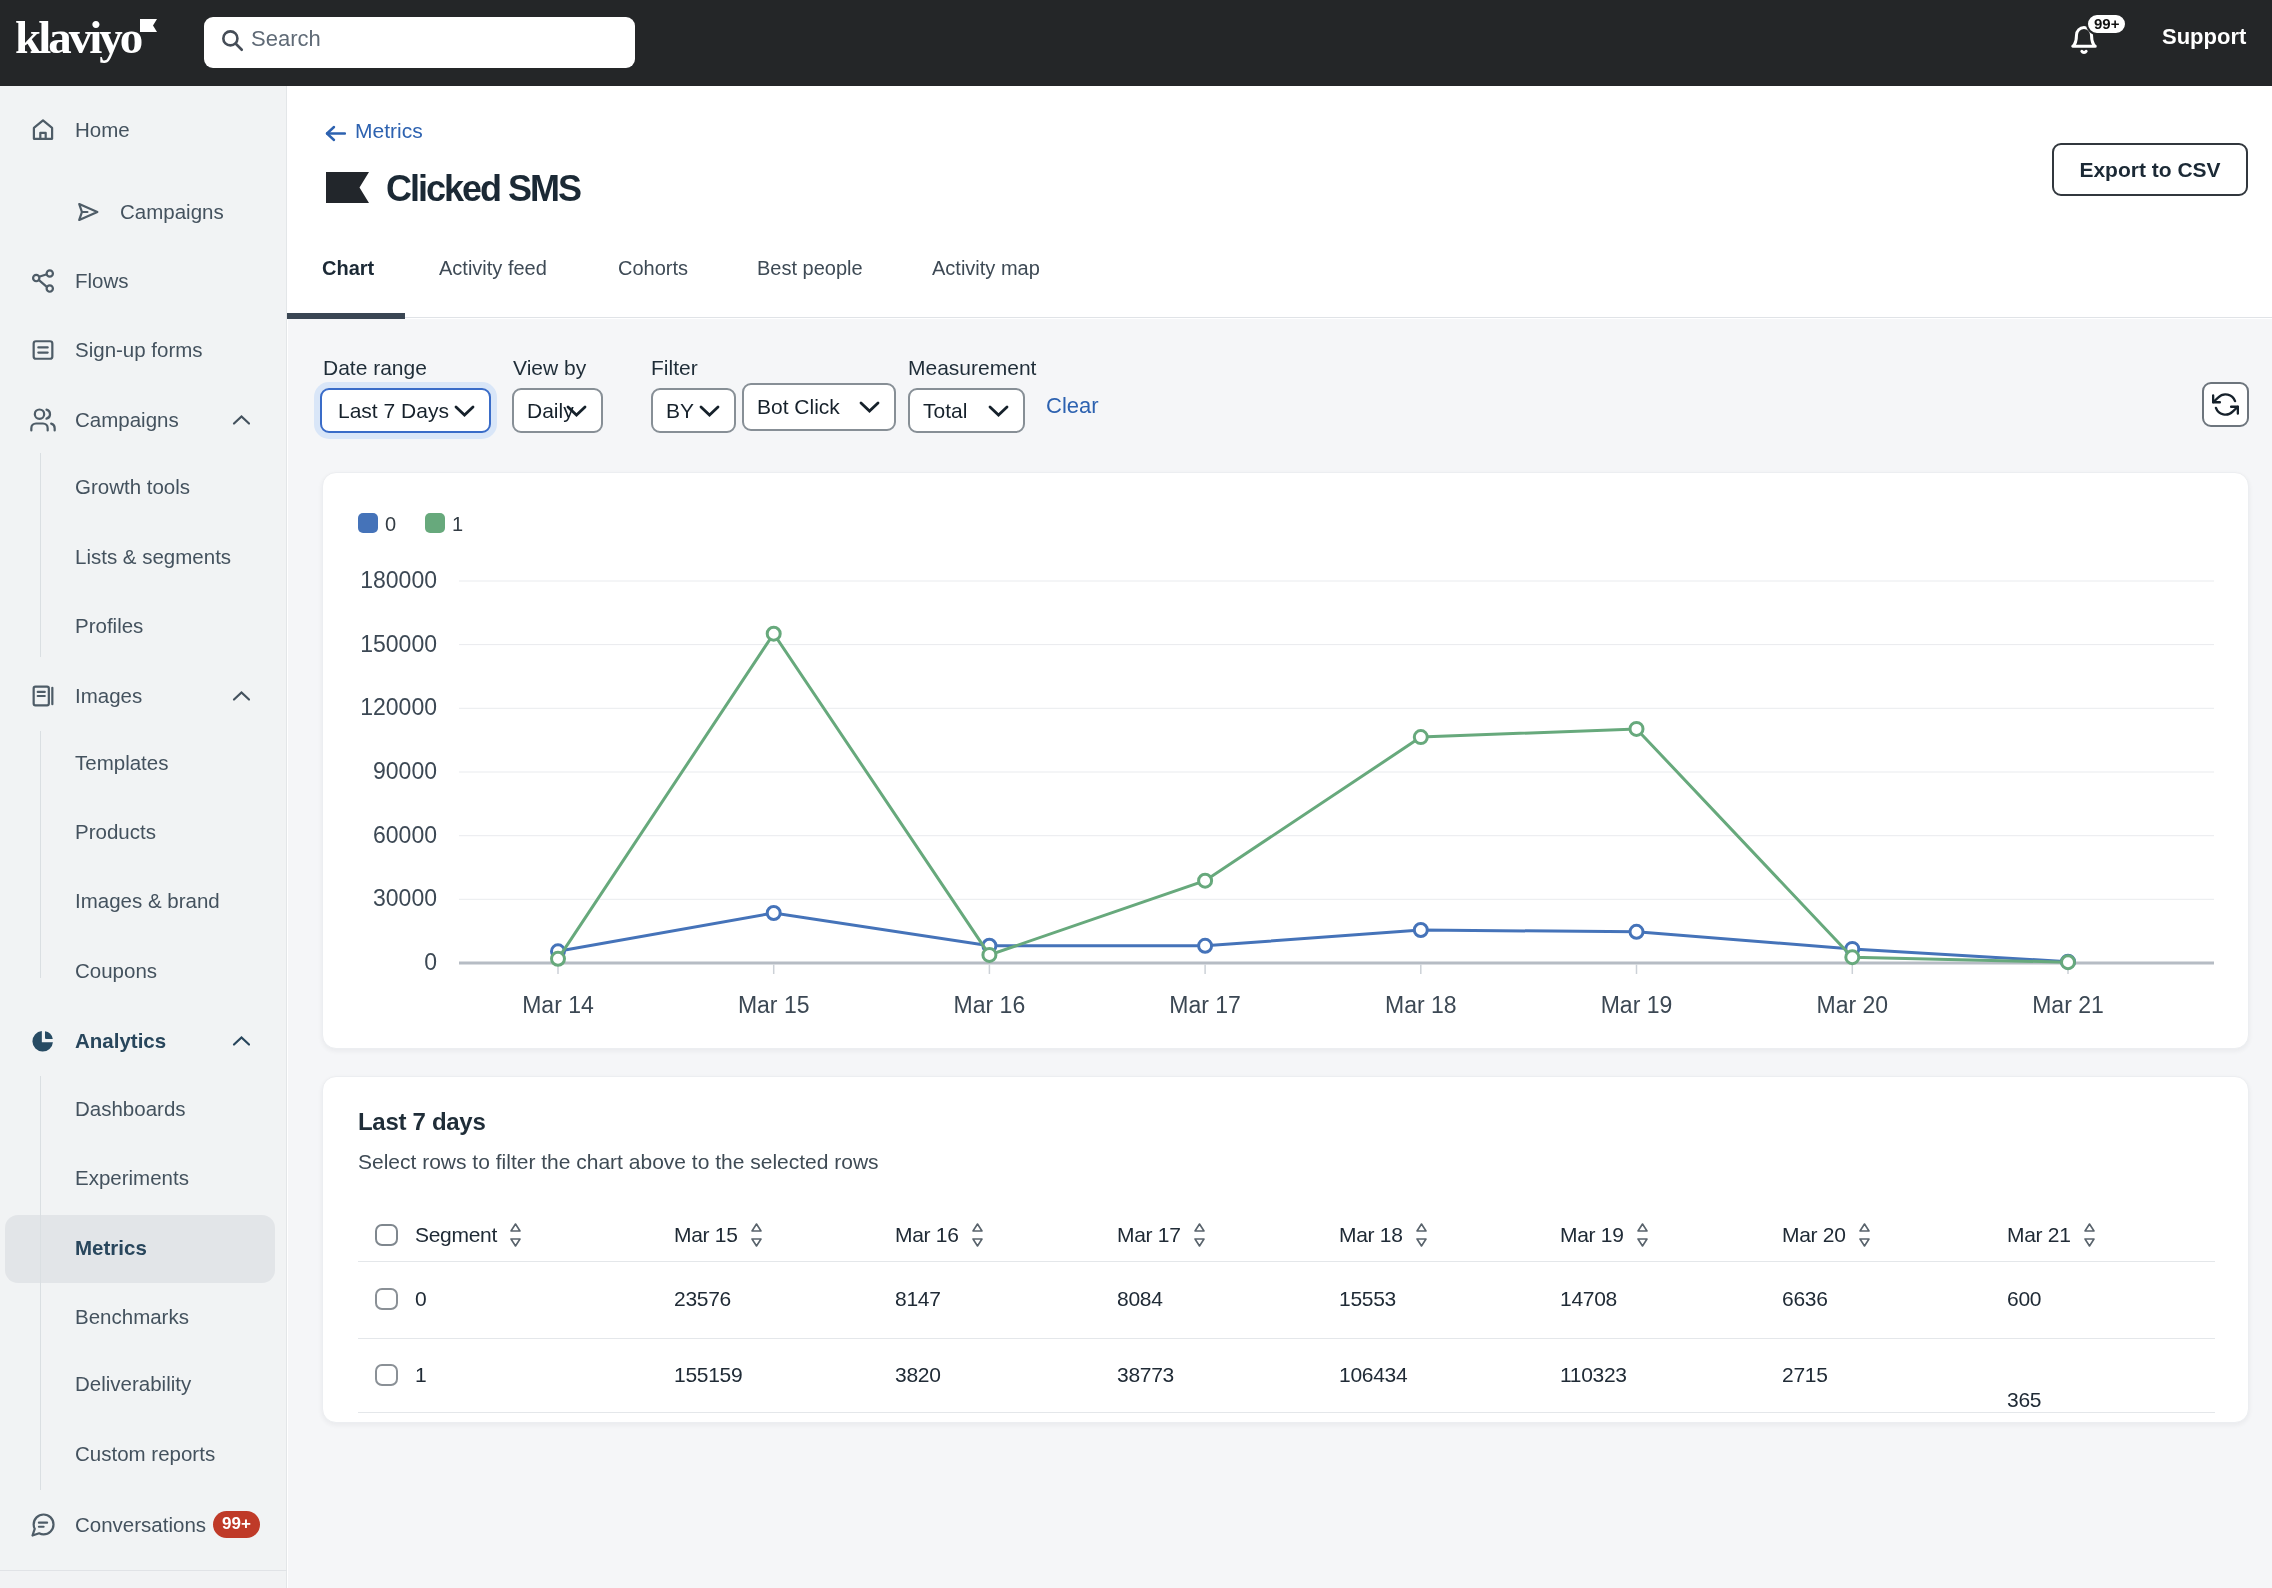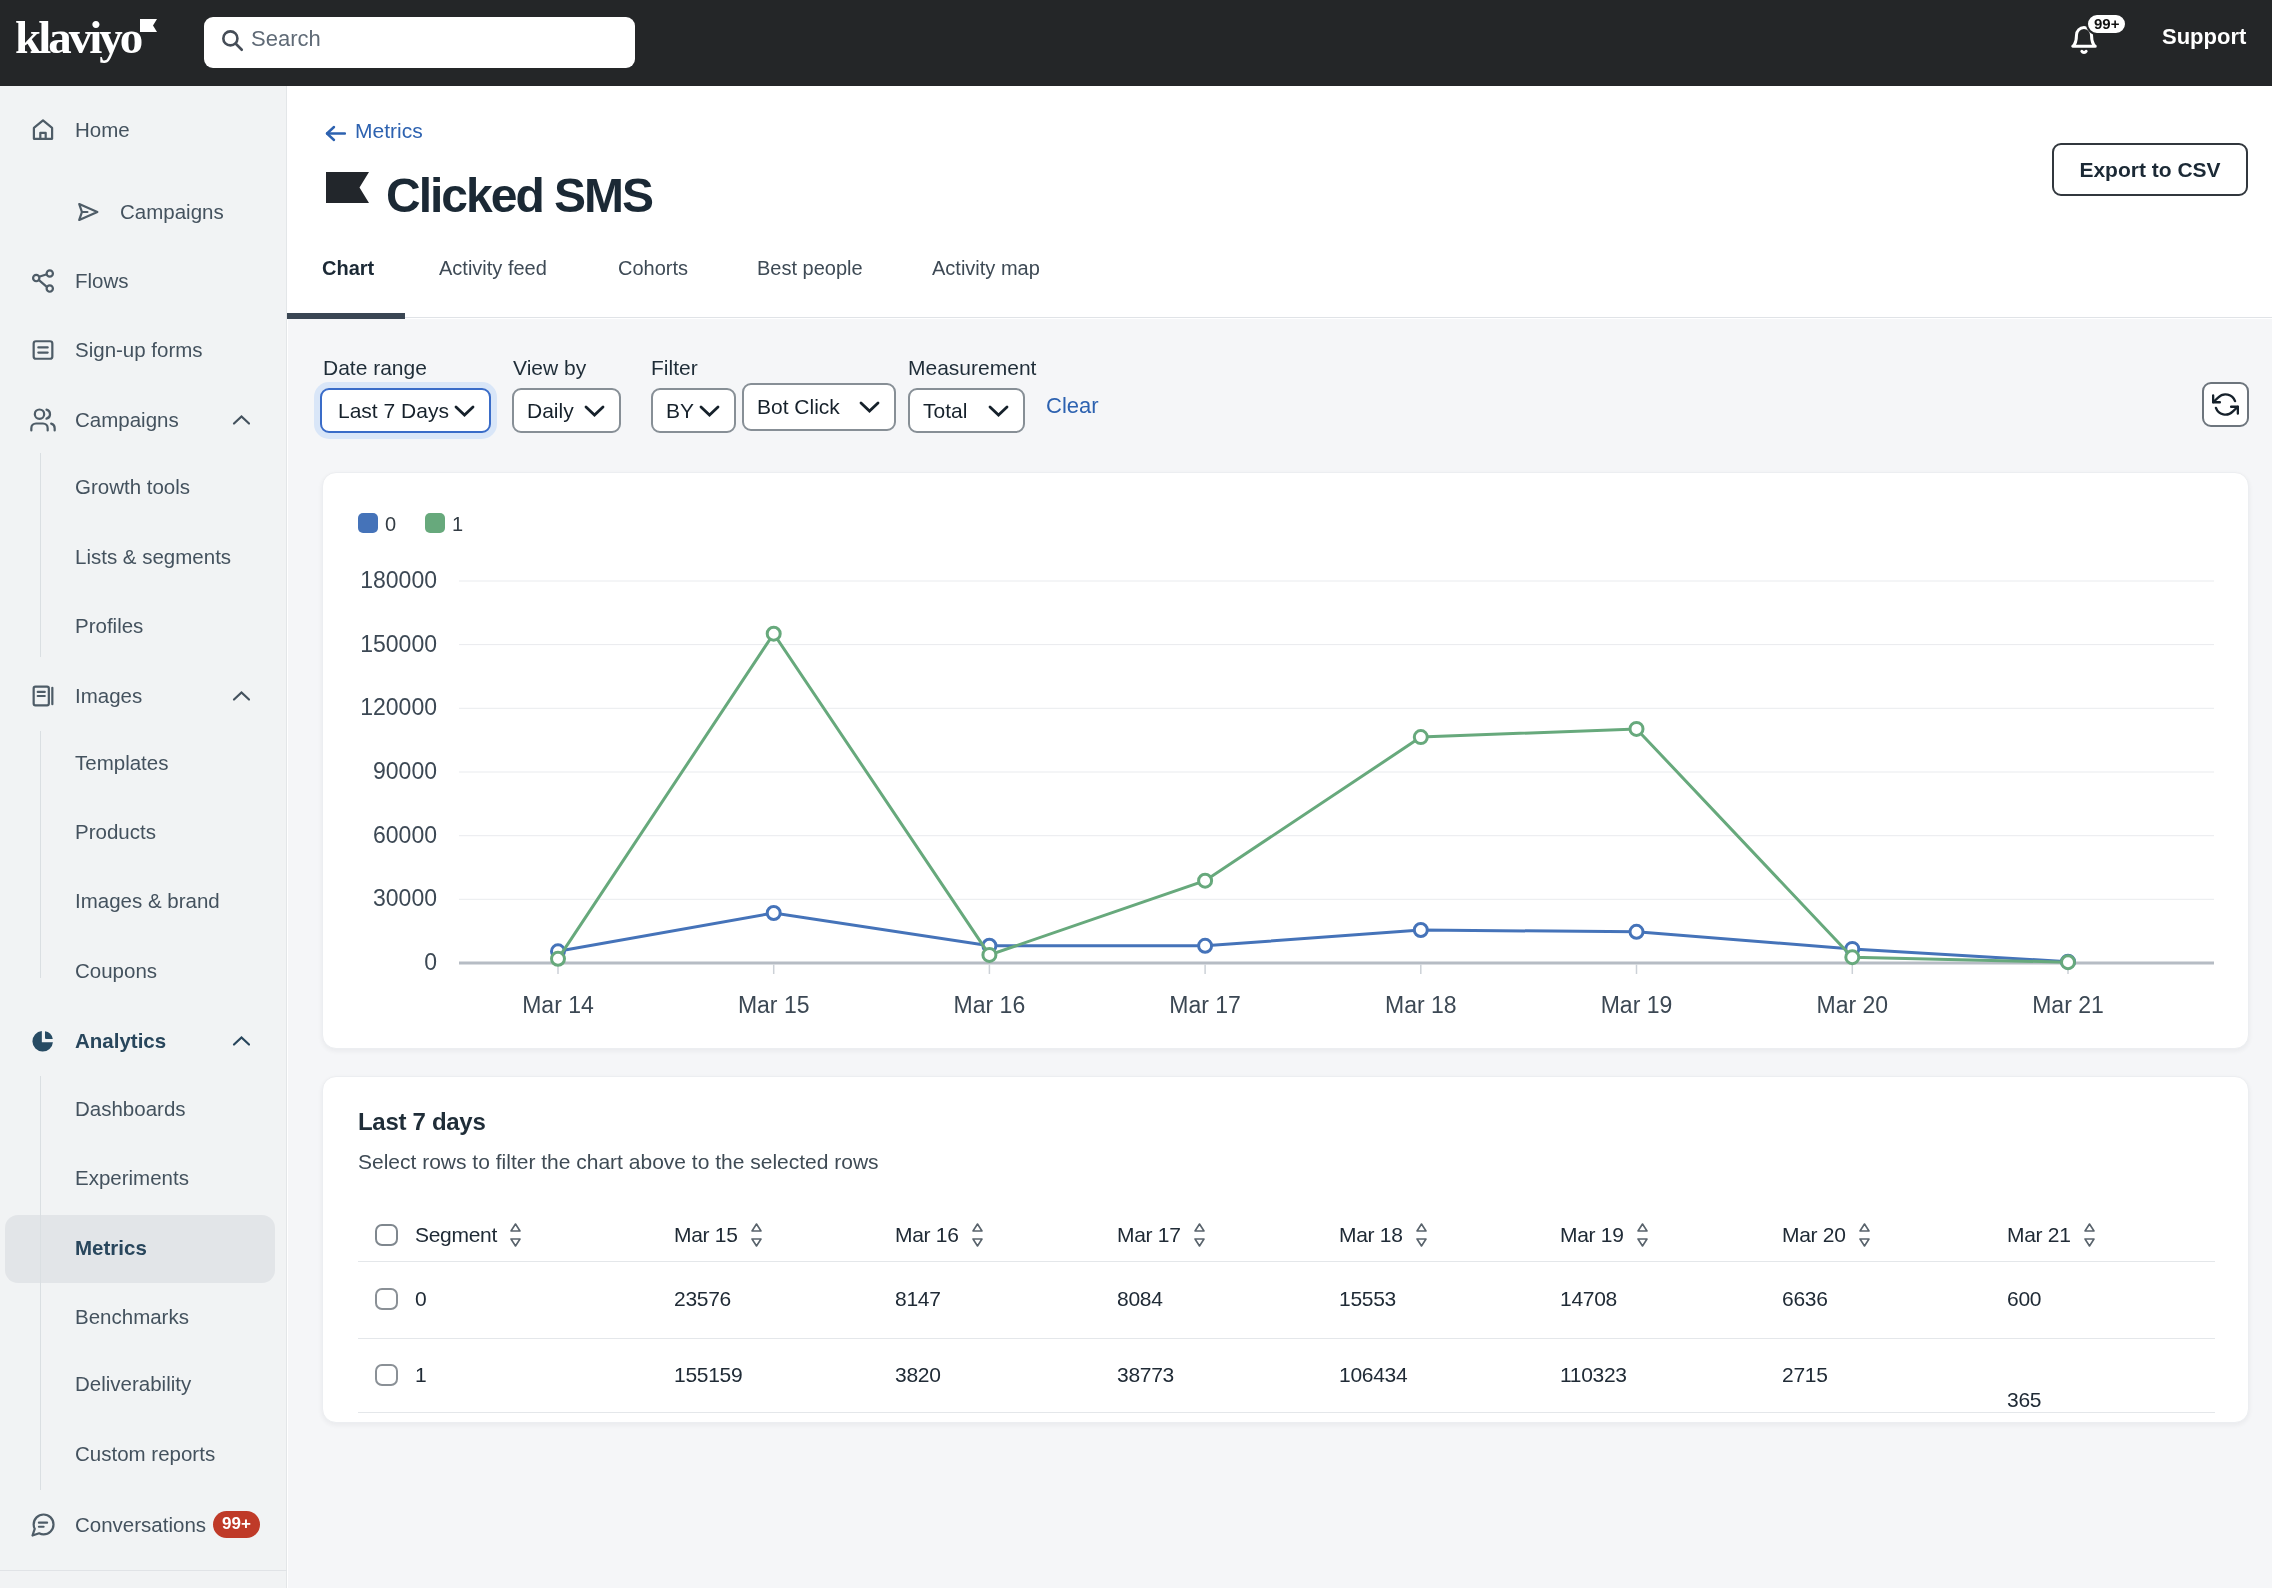--- a/index.html
+++ b/index.html
@@ -24,33 +24,33 @@
 .nav.hdr .tx { font-weight:bold; color:#28465c; }
 .guide { position:absolute; left:40px; width:1px; background:#dadfe2; }
 #selpill { position:absolute; left:5px; top:1215px; width:270px; height:68px; background:#e2e5e8; border-radius:13px; }
 #convbadge { position:absolute; left:213px; top:1511px; background:#bf3a28; color:#fff; border-radius:14px; padding:3px 9px 4px; font-size:17px; font-weight:bold; }
 #sidebottom { position:absolute; left:0px; top:1570px; width:287px; height:1px; background:#e0e3e6; }
 
 #graybg { position:absolute; left:288px; top:319px; width:1984px; height:1269px; background:#f5f6f8; }
 #backlink { position:absolute; left:325px; top:119px; color:#2d62b0; font-size:21px; }
 #backlink svg { vertical-align:-4px; margin-right:9px; }
 #titleflag { position:absolute; left:326px; top:172px; }
-#title { position:absolute; left:386px; top:168px; font-size:48px; letter-spacing:-2px; font-weight:bold; color:#1b2935; }
+#title { position:absolute; left:386px; top:168px; font-size:36px; letter-spacing:-2px; font-weight:bold; color:#1b2935; }
 #exportbtn { position:absolute; left:2052px; top:143px; width:196px; height:53px; border:2px solid #31373d; border-radius:9px; background:#fff; text-align:center; line-height:49px; font-size:21px; font-weight:bold; color:#1b2935; }
 .tab { position:absolute; top:257px; font-size:20px; color:#3e4a55; }
 #tabline { position:absolute; left:288px; top:317px; width:1984px; height:1px; background:#e0e3e7; }
 #tabactive { position:absolute; left:287px; top:313px; width:118px; height:6px; background:#3a4653; }
 
 .flabel { position:absolute; top:356px; font-size:21px; color:#1f2d38; }
 .fsel { position:absolute; top:388px; height:45px; background:#fff; border:2px solid #878f96; border-radius:9px; font-size:21px; color:#16212b; }
 .fsel .t { position:absolute; left:13px; top:50%; transform:translateY(-50%); white-space:nowrap; }
 #sel-date .t { left:16px; }
 .fsel svg { position:absolute; right:14px; top:50%; transform:translateY(-50%); }
 #sel-date { left:320px; width:171px; border-color:#3a6cc8; box-shadow:0 0 0 6px #d9e6f8; }
-#sel-view { left:512px; width:109px; }
+#sel-view { left:512px; width:91px; }
 #sel-by { left:651px; width:85px; }
 #sel-bot { left:742px; top:383px; width:154px; height:48px; }
 #sel-total { left:908px; width:117px; }
 #clearlink { position:absolute; left:1046px; top:393px; color:#2d62b0; font-size:22px; }
 #refreshbtn { position:absolute; left:2202px; top:382px; width:47px; height:45px; background:#fff; border:2px solid #6d757d; border-radius:9px; }
 
 .card { position:absolute; background:#fff; border:1px solid #eceef1; border-radius:14px; box-shadow:0 2px 5px rgba(30,40,50,0.06); }
 #chartcard { left:322px; top:472px; width:1927px; height:577px; }
 #tablecard { left:322px; top:1076px; width:1927px; height:347px; }
 

